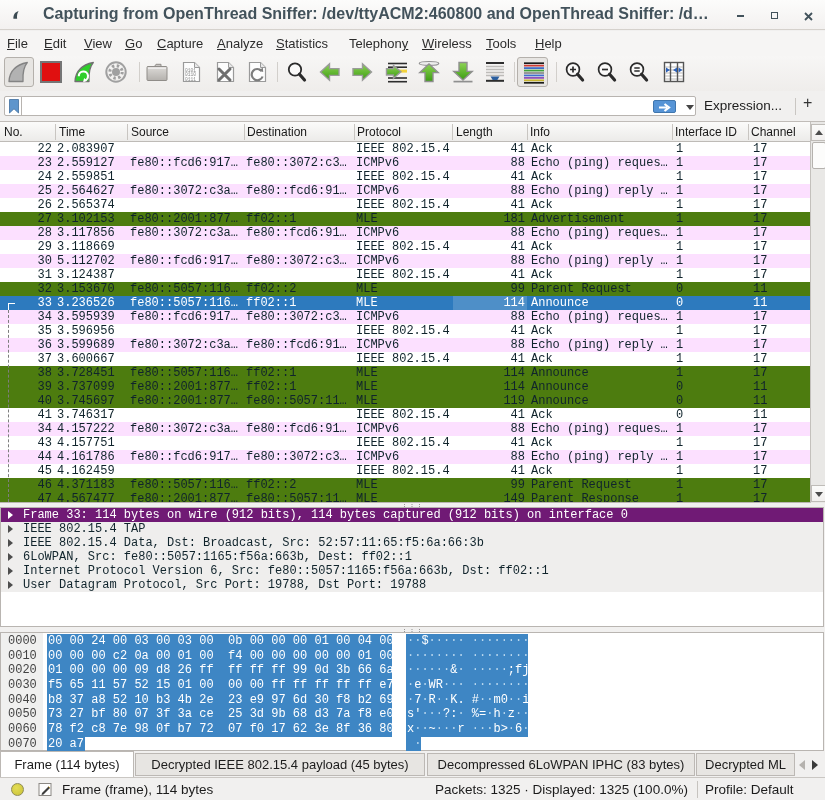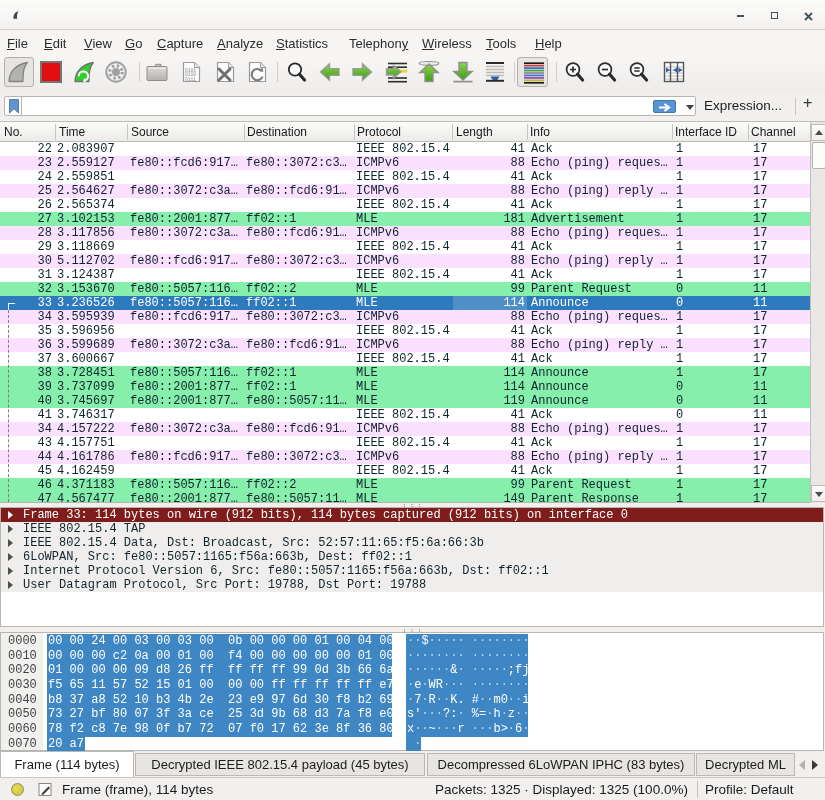--- a/index.html
+++ b/index.html
@@ -32,21 +32,21 @@
 
 #plist{position:absolute;left:0;top:121px;width:825px;height:382px;background:#fff;border-top:1px solid #c0bcb8;border-bottom:1px solid #b9b5b1}
 #phdr{position:absolute;left:0;top:0;width:810px;height:20px;background:linear-gradient(#fbfbfa,#ecebe9);border-bottom:1px solid #bebbb7;font-size:12px;color:#191919}
 #phdr span{position:absolute;top:3px}
 .hsep{position:absolute;top:2px;width:1px;height:16px;background:#c8c5c1}
 #prows{position:absolute;left:0;top:20px;width:810px;height:360px;overflow:hidden;font-family:"Liberation Mono",monospace;font-size:12px;color:#10242c}
 .r{position:relative;height:14px;line-height:14px;white-space:pre}
 .r i{position:absolute;top:0}
 .r.w{background:#fff}
 .r.p{background:#fce0ff}
-.r.b{background:#86efac}
+.r.b{background:#4d7c0f}
 .r.sel{background:#2d7abe;color:#fff}
 .cn{left:0;width:52px;text-align:right}
 .ct{left:57px}
 .cs{left:130px}
 .cd{left:246px}
 .cp{left:356px}
 .cl{left:445px;width:80px;text-align:right}
 .ci{left:531px}
 .cf{left:676px}
 .cc{left:753px}
@@ -56,21 +56,21 @@
 
 #vscroll{position:absolute;left:810px;top:0;width:15px;height:381px;background:#e9e8e6;border-left:1px solid #c3c0bc}
 .sbtn{position:absolute;left:0;width:15px;height:17px;background:linear-gradient(#fbfbfa,#f1efee);border:1px solid #bfbcb8}
 .sarr{position:absolute;left:3px;width:0;height:0;border-left:4.5px solid transparent;border-right:4.5px solid transparent}
 #sthumb{position:absolute;left:0.5px;top:19.5px;width:14px;height:27px;background:#fcfcfb;border:1px solid #b5b2ae;border-radius:2px}
 
 .dots{position:absolute;width:20px;height:2px;color:#8a8a8a;font-size:9px;line-height:2px;letter-spacing:1px}
 
 #details{position:absolute;left:0;top:507px;width:824px;height:120px;background:#fff;border:1px solid #b9b5b1;font-family:"Liberation Mono",monospace;font-size:12px;color:#10242c}
 .dl{position:relative;height:14px;line-height:14px;padding-left:22px;white-space:pre;background:#efeeed}
-.dl.sel{background:#7f1d1d;color:#fff}
+.dl.sel{background:#701a75;color:#fff}
 .tri{position:absolute;left:7px;top:3px;width:0;height:0;border-left:5px solid #4d4d4d;border-top:4px solid transparent;border-bottom:4px solid transparent}
 .dl.sel .tri{border-left-color:#fff}
 
 #hex{position:absolute;left:0;top:632px;width:824px;height:119px;background:#fff;border:1px solid #b9b5b1;font-family:"Liberation Mono",monospace;font-size:12px}
 #offbg{position:absolute;left:0;top:0;width:42px;height:117px;background:#f0f0ef}
 .hxl{position:absolute;left:0;height:15px;line-height:15px;white-space:pre}
 .hxl .off{position:absolute;left:7px;color:#444}
 .hxl .hx{position:absolute;left:47px;color:#fff}
 .hxl .asc{position:absolute;left:406px;color:#fff}
 .hxl u{color:#b9d7ee;text-decoration:none}
@@ -99,20 +99,21 @@
       <linearGradient id="gf" x1="0" y1="0" x2="0" y2="1">
         <stop offset="0" stop-color="#dddbd8"></stop>
         <stop offset="1" stop-color="#b4b1ad"></stop>
       </linearGradient>
     </defs>
   </svg>
 <div id="title">
  <svg id="appicon" width="8" height="11" viewBox="0 0 8 11">
       <path d="M0.5 10.5 C0.5 5 2.5 1.5 7.5 0.5 C5.5 3 5 7 5.5 10.5 Z" fill="#3b4a52"></path>
     </svg>
+ <span class="txt">Capturing from OpenThread Sniffer: /dev/ttyACM2:460800 and OpenThread Sniffer: /d…</span>
  <span class="wbtn" style="left:737px;top:0">
       <span style="position:absolute;top:15px;width:7px;height:2px;background:#42525b"></span>
     </span>
  <span class="wbtn" style="left:771px;top:0">
       <span style="position:absolute;top:12px;width:7px;height:7px;border:1.5px solid #42525b"></span>
     </span>
  <svg style="position:absolute;left:804px;top:12px;width:9px;height:9px" width="9" height="9" viewBox="0 0 9 9">
       <path d="M1 1 L8 8 M8 1 L1 8" stroke="#42525b" stroke-width="1.8"></path>
     </svg>
 </div>

